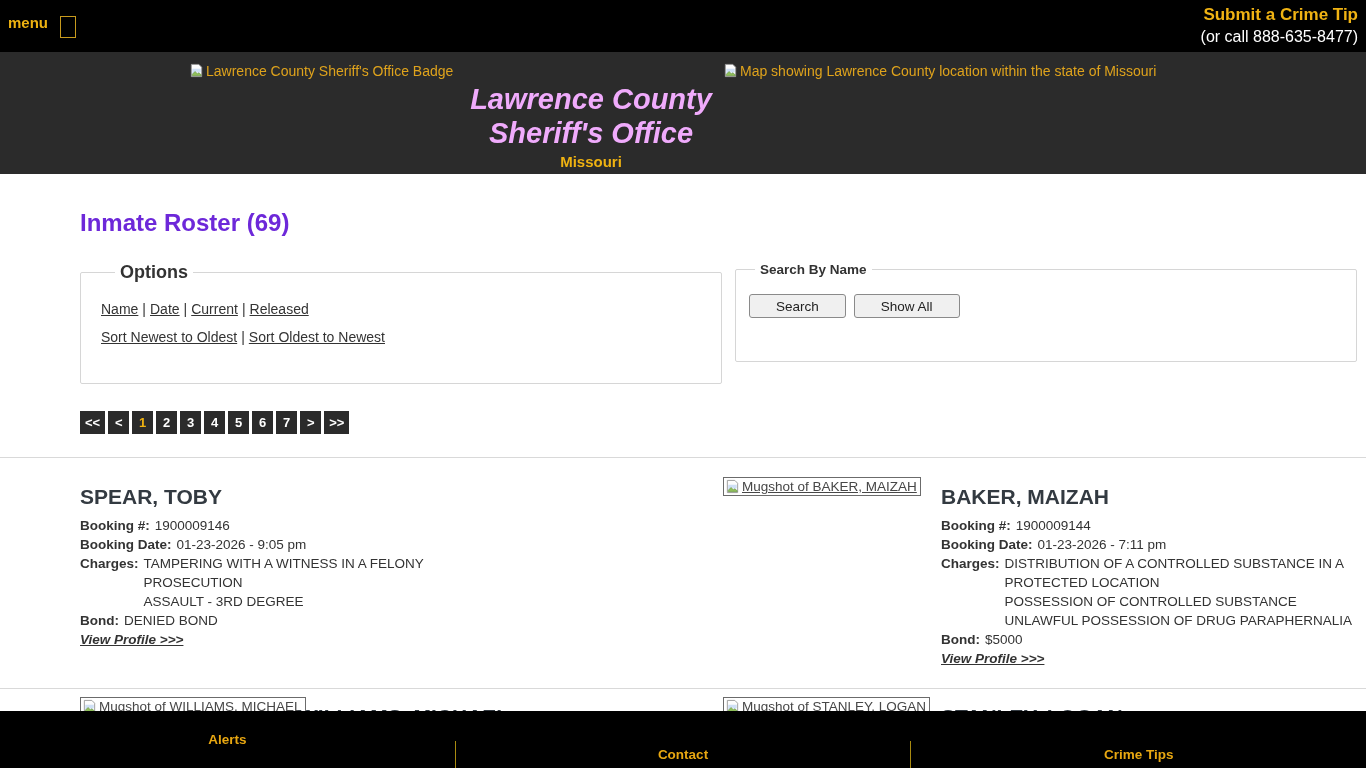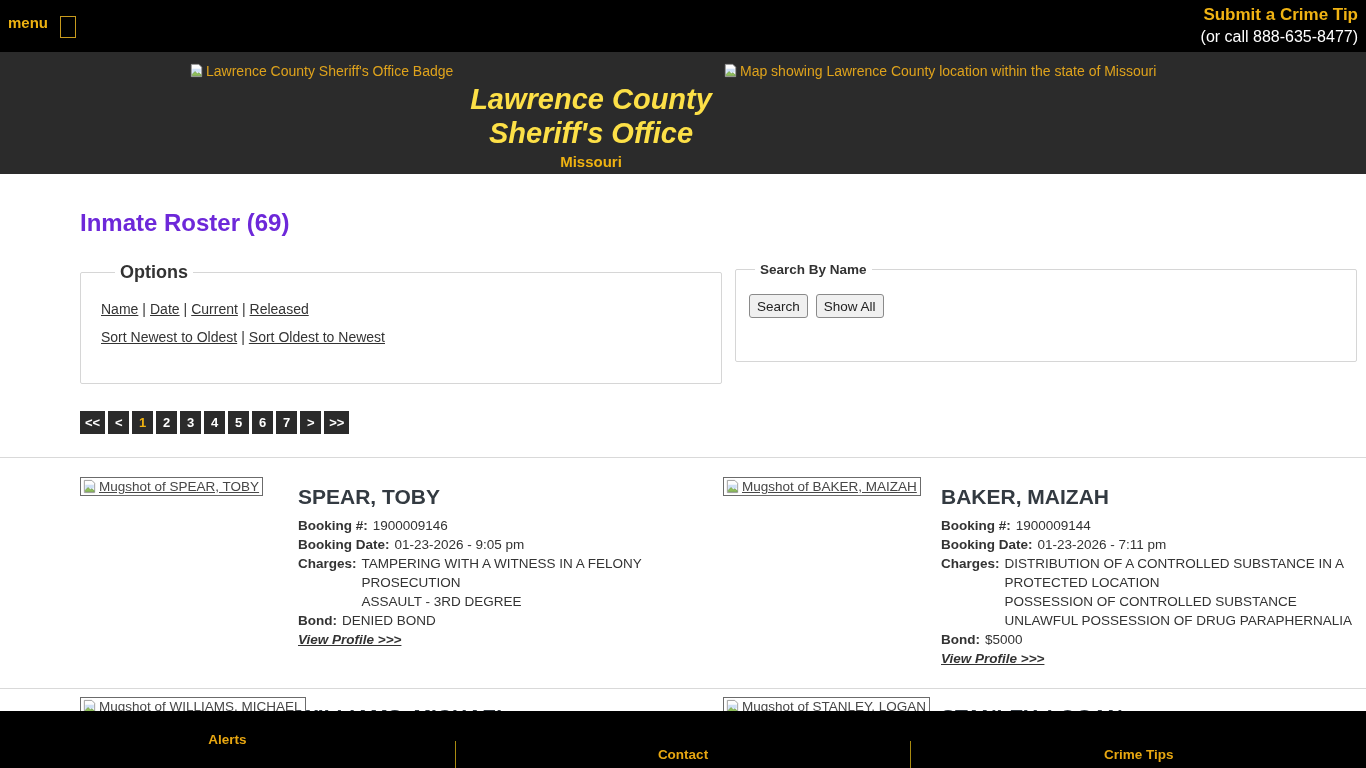--- a/index.html
+++ b/index.html
@@ -16,21 +16,21 @@
   .tip-link { display:block; color:#f0b313; font-weight:bold; font-size:17px; line-height:22px; text-decoration:none; }
   .tip-phone { color:#fff; font-size:16px; line-height:21px; }
 
   
   .site-header { position:absolute; top:52px; left:0; width:1366px; height:122px; background:#2b2b2b; z-index:20; }
   .alt-img { position:absolute; display:flex; align-items:flex-start; gap:2px; font-size:14px; color:#dfa31c; white-space:nowrap; }
   .alt-badge { left:189px; top:11px; }
   .alt-map { left:723px; top:11px; }
   .alt-img svg { flex:0 0 auto; }
   .title-block { position:absolute; left:391px; top:30px; width:400px; text-align:center; }
-  .title-line { font-size:29px; line-height:34px; font-style:italic; font-weight:bold; color:#fde047; }
+  .title-line { font-size:29px; line-height:34px; font-style:italic; font-weight:bold; color:#f0abfc; }
   .title-sub { font-size:15px; font-weight:bold; color:#efb211; line-height:20px; margin-top:2px; }
 
   
   .page-title { position:absolute; left:80px; top:209px; font-size:24px; font-weight:bold; color:#6d28d9; }
 
   fieldset { border:1px solid #d6d6d6; border-radius:2px; position:absolute; background:#fff; }
   legend { padding:0 5px; font-weight:bold; color:#333; }
   .options-fs { left:80px; top:262px; width:642px; height:122px; padding:8px 20px; }
   .options-fs legend { font-size:18px; margin-left:14px; }
   .options-links { margin-top:10px; font-size:14px; }
@@ -38,21 +38,21 @@
   .options-links a { color:#333; }
   .sep { color:#333; padding:0 4px; }
 
   .search-fs { left:735px; top:262px; width:622px; height:100px; padding:6px 13px; }
   .search-fs legend { font-size:13.5px; margin-left:6px; }
   .search-input { width:590px; height:35px; border:2px solid #1d1d1d; font-size:13.5px; padding:0 12px;
                   color:#333; font-family:inherit; }
   .search-input::placeholder { color:#9a9a9a; }
   .btn-row { margin-top:11px; display:flex; gap:8px; }
   .btn { background:#f0f0f0; border:1px solid #8a8a8a; border-radius:3px; font-size:13.5px;
-         font-family:inherit; color:#222; padding:3px 7px; height:24px; cursor:pointer; }
+         font-family:inherit; color:#222; padding:3px 26px; height:24px; cursor:pointer; }
 
   
   .pagination { position:absolute; left:80px; top:411px; display:flex; gap:3px; }
   .page-btn { min-width:21px; height:23px; padding:0 5px; background:#2b2b2b; color:#fff;
               font-size:13px; font-weight:bold; border:none; cursor:pointer; font-family:inherit; }
   .page-btn.current { color:#efb211; }
 
   
   .inmate-list { position:absolute; top:457px; left:0; width:1366px; }
   .inmate-row { border-top:1px solid #d9d9d9; padding:19px 0 0 80px; display:grid;
@@ -150,30 +150,20 @@
   <button class="page-btn">7</button>
   <button class="page-btn">&gt;</button>
   <button class="page-btn">&gt;&gt;</button>
 </div>
 
 <div class="inmate-list">
 
   <div class="inmate-row">
 
     <div class="entry">
-      <div class="mug-col">
-        <a href="#" class="mug-ph">
-          <svg width="15" height="15" viewBox="0 0 16 16">
-            <path fill="#fdfdfd" stroke="#9a9a9a" stroke-width="1" d="M2.5 1.5h8l3 3v10h-11z"></path>
-            <path fill="#cfe0f5" d="M3.5 6h9v3.5l-2.5 1.5-2.5-2-4 3z"></path>
-            <path fill="#8fbf5a" stroke="#4f7d2d" stroke-width=".5" d="M3.5 13.5v-1.5l3-3 2.5 2.5 1.5-1 2.5 2v1z"></path>
-          </svg>
-          <span>Mugshot of SPEAR, TOBY</span>
-        </a>
-      </div>
       <div class="info">
         <div class="inmate-name">SPEAR, TOBY</div>
         <div class="dl">
           <span class="lbl">Booking #:</span>
           <span>1900009146</span>
         </div>
         <div class="dl">
           <span class="lbl">Booking Date:</span>
           <span>01-23-2026 - 9:05 pm</span>
         </div>

